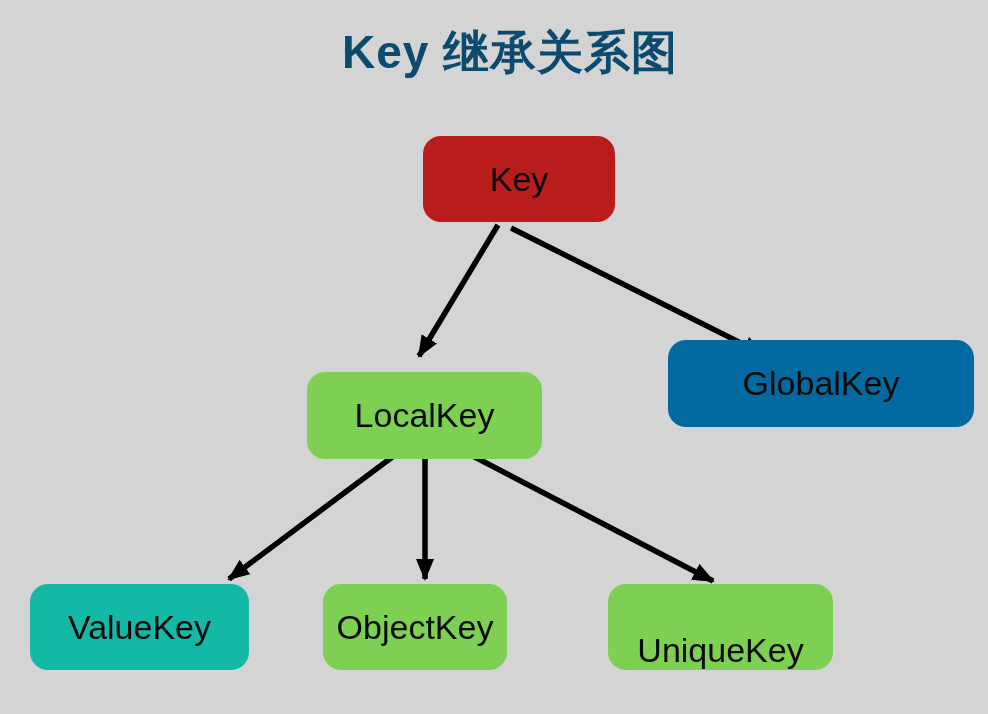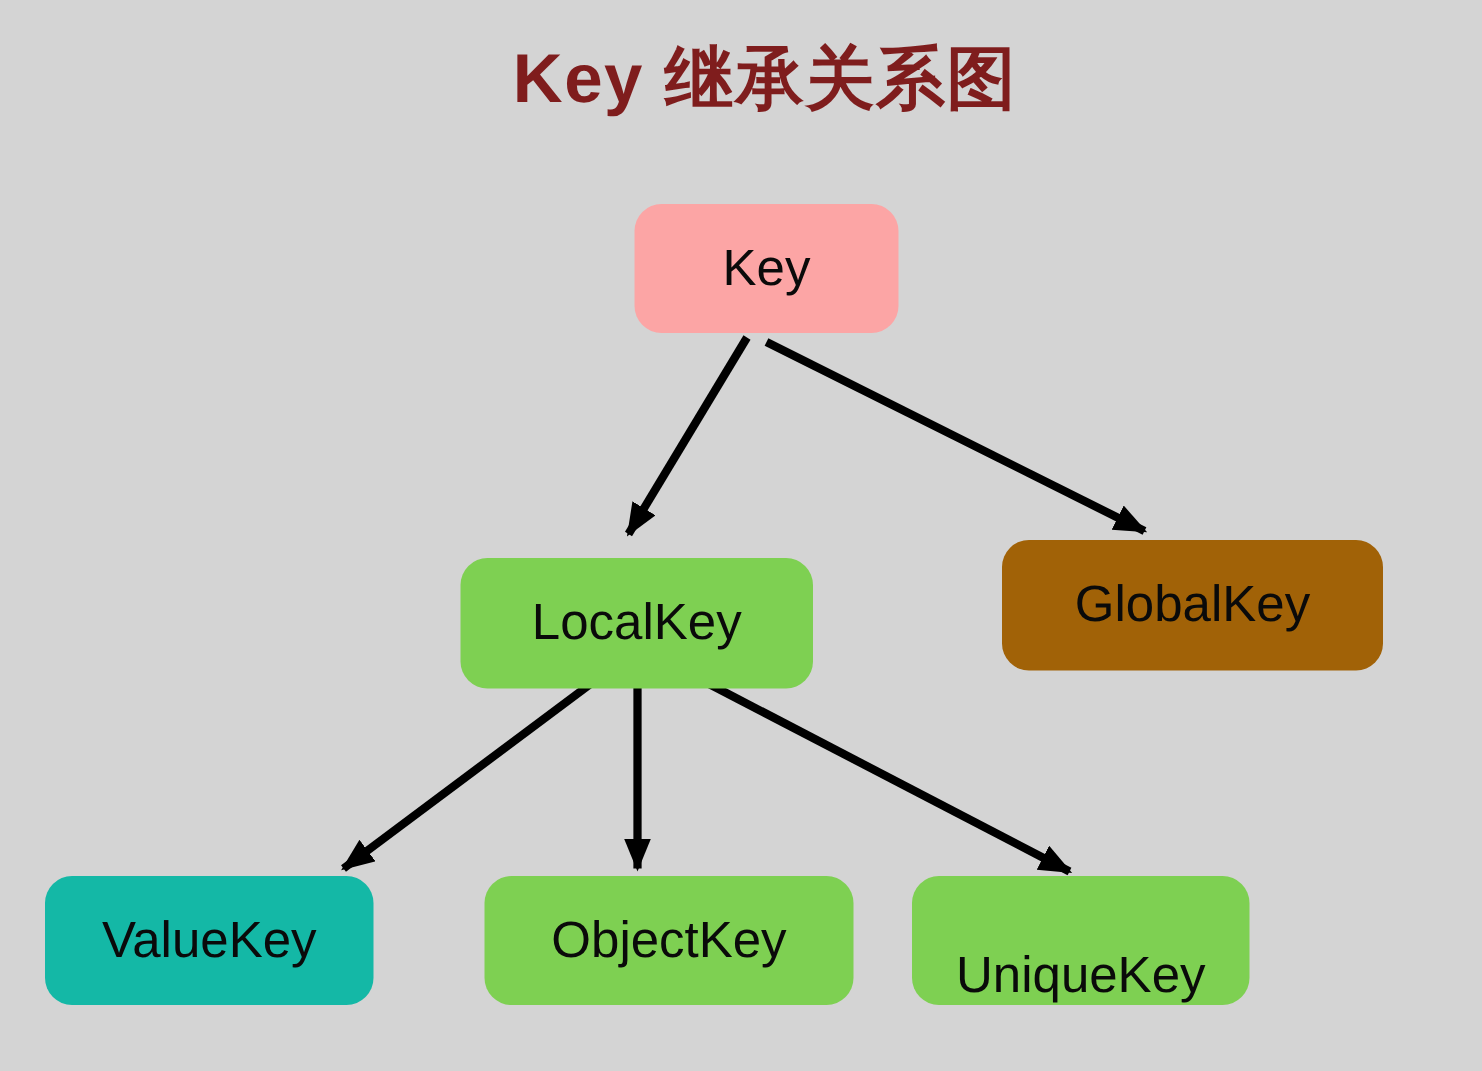--- a/index.html
+++ b/index.html
@@ -19,21 +19,21 @@
   }
   .title {
     position: absolute;
     top: 22px;
     left: 510px;
     transform: translateX(-50%);
     margin: 0;
     font-size: 46px;
     font-weight: 800;
     letter-spacing: 1px;
-    color: #7f1d1d;
+    color: #0c4a6e;
     white-space: nowrap;
   }
   .edges {
     position: absolute;
     top: 0;
     left: 0;
     width: 988px;
     height: 714px;
   }
   .node {
@@ -62,32 +62,32 @@
     </defs>
     <g id="edge-group">
         <line x1="498" y1="225" x2="419" y2="356" stroke="#000000" stroke-width="5.5" marker-end="url(#arrowhead)"></line>
         <line x1="511" y1="228" x2="763" y2="354" stroke="#000000" stroke-width="5.5" marker-end="url(#arrowhead)"></line>
         <line x1="399" y1="452" x2="229" y2="579" stroke="#000000" stroke-width="5.5" marker-end="url(#arrowhead)"></line>
         <line x1="425" y1="449" x2="425" y2="579" stroke="#000000" stroke-width="5.5" marker-end="url(#arrowhead)"></line>
         <line x1="467" y1="453" x2="713" y2="581" stroke="#000000" stroke-width="5.5" marker-end="url(#arrowhead)"></line>
       </g>
   </svg>
   <div id="node-layer">
-      <div class="node" style="left: 423px; top: 136px; width: 176px; height: 86px; background: #fca5a5;">
+      <div class="node" style="left: 423px; top: 136px; width: 192px; height: 86px; background: #b91c1c;">
         <span>Key</span>
       </div>
       <div class="node" style="left: 307px; top: 372px; width: 235px; height: 87px; background: rgb(126, 208, 82);">
         <span>LocalKey</span>
       </div>
-      <div class="node" style="left: 668px; top: 360px; width: 254px; height: 87px; background: #a16207;">
+      <div class="node" style="left: 668px; top: 340px; width: 306px; height: 87px; background: #0369a1;">
         <span>GlobalKey</span>
       </div>
       <div class="node" style="left: 30px; top: 584px; width: 219px; height: 86px; background: #14b8a6;">
         <span>ValueKey</span>
       </div>
-      <div class="node" style="left: 323px; top: 584px; width: 246px; height: 86px; background: rgb(126, 208, 82);">
+      <div class="node" style="left: 323px; top: 584px; width: 184px; height: 86px; background: rgb(126, 208, 82);">
         <span>ObjectKey</span>
       </div>
       <div class="node" style="left: 608px; top: 584px; width: 225px; height: 86px; background: rgb(126, 208, 82); align-items: flex-end;">
         <span>UniqueKey</span>
       </div>
     </div>
 </div>
 
 </body></html>

